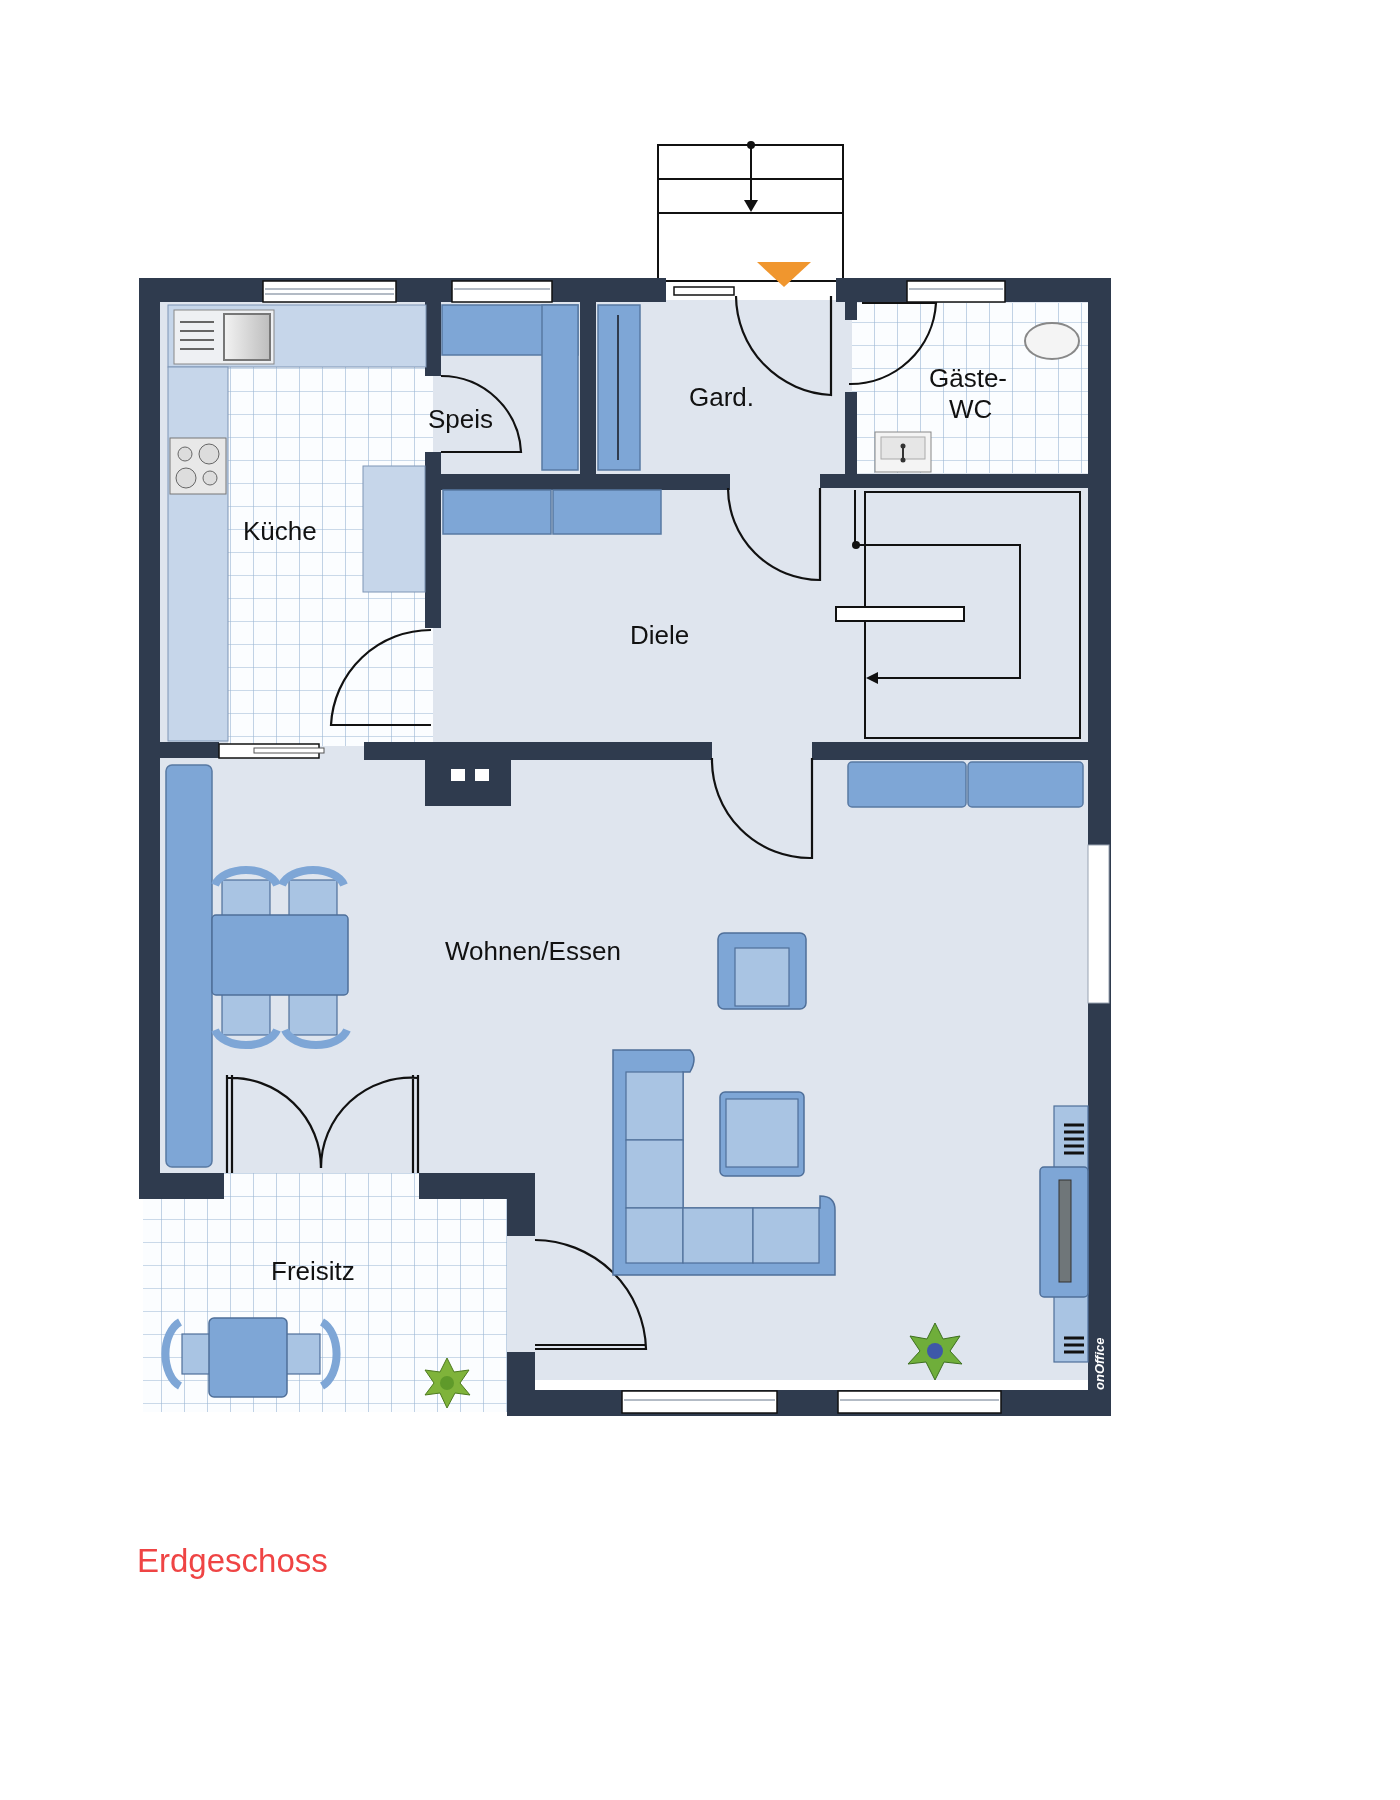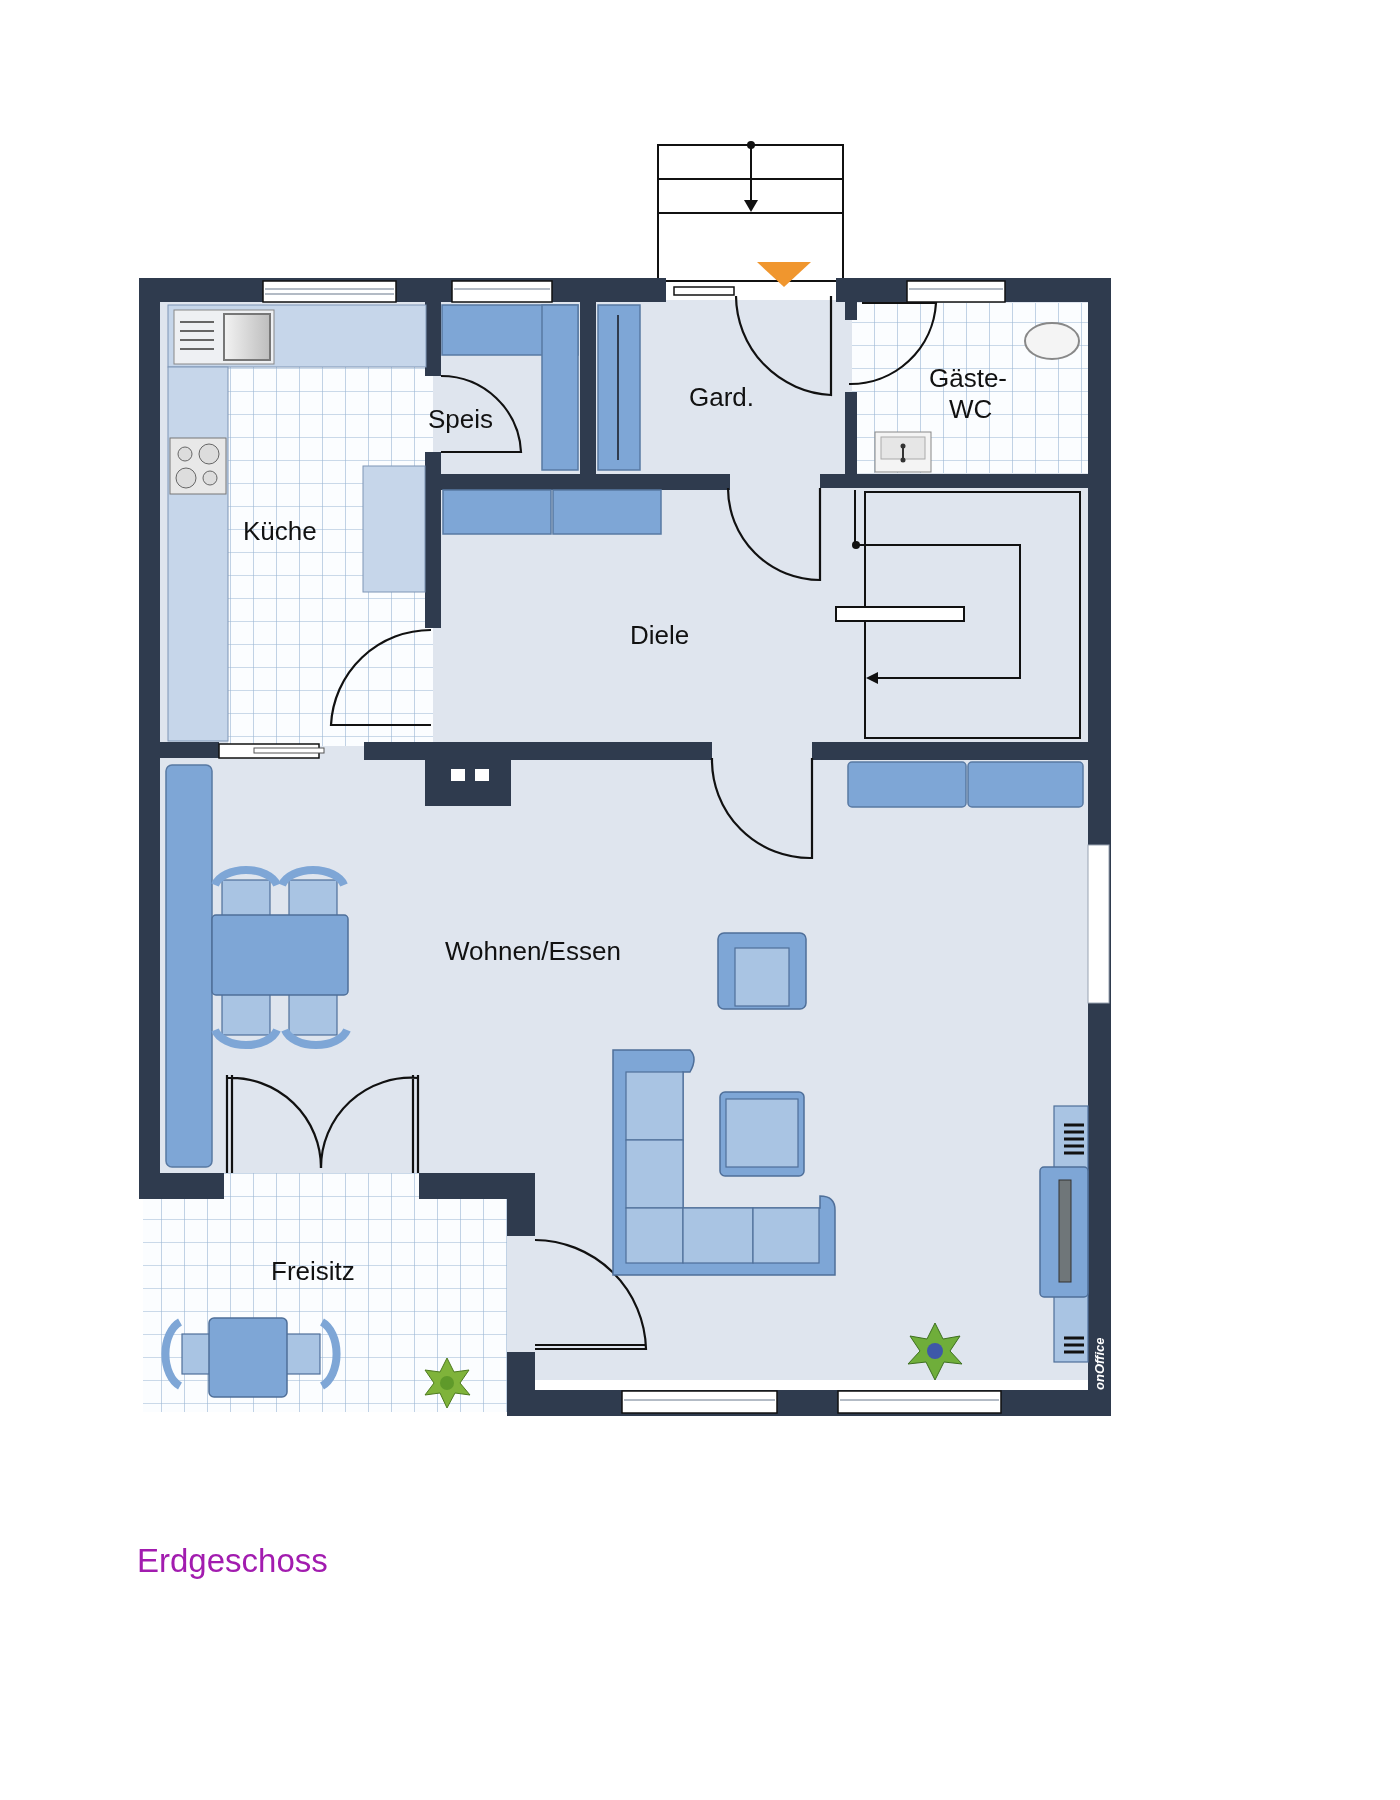--- a/index.html
+++ b/index.html
@@ -1,19 +1,19 @@
 <!DOCTYPE html>
 <html><head>
 <meta charset="utf-8">
 <style>
   html, body { margin: 0; padding: 0; background: #ffffff; }
   body { width: 1400px; height: 1800px; position: relative; overflow: hidden; font-family: "Liberation Sans", sans-serif; }
   #plan { position: absolute; left: 0; top: 0; width: 1400px; height: 1800px; }
   .room-label { font-family: "Liberation Sans", sans-serif; font-size: 26px; fill: #111; }
-  .floor-label { position: absolute; left: 137px; top: 1542px; font-size: 33px; color: #a21caf; font-family: "Liberation Sans", sans-serif; }
+  .floor-label { position: absolute; left: 137px; top: 1542px; font-size: 33px; color: #ef4444; font-family: "Liberation Sans", sans-serif; }
   .wall { fill: #2f3b4e; }
   .floor { fill: #dfe5ee; }
   .tile { fill: url(#tiles); }
   .counter { fill: #c6d6ea; stroke: #7f96b6; stroke-width: 1; }
   .cab { fill: #7ea6d6; stroke: #5879a3; stroke-width: 1.5; }
   .furn { fill: #7ea6d6; stroke: #4f6f99; stroke-width: 1.5; }
   .furn-light { fill: #a9c4e3; stroke: #4f6f99; stroke-width: 1.2; }
   .door { fill: none; stroke: #111; stroke-width: 2.2; }
   .line { stroke: #111; stroke-width: 2; fill: none; }
   .window { fill: #ffffff; stroke: #111; stroke-width: 1.5; }

